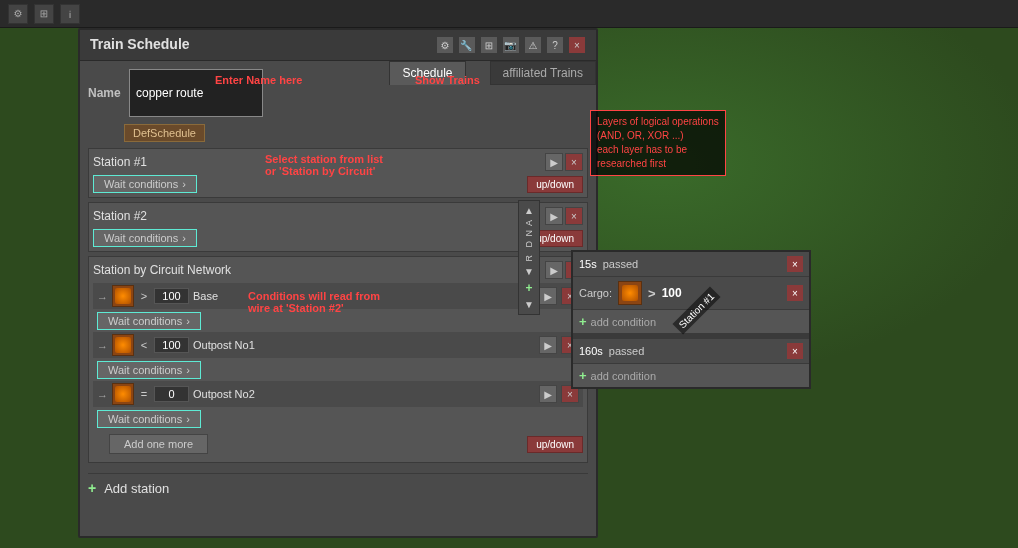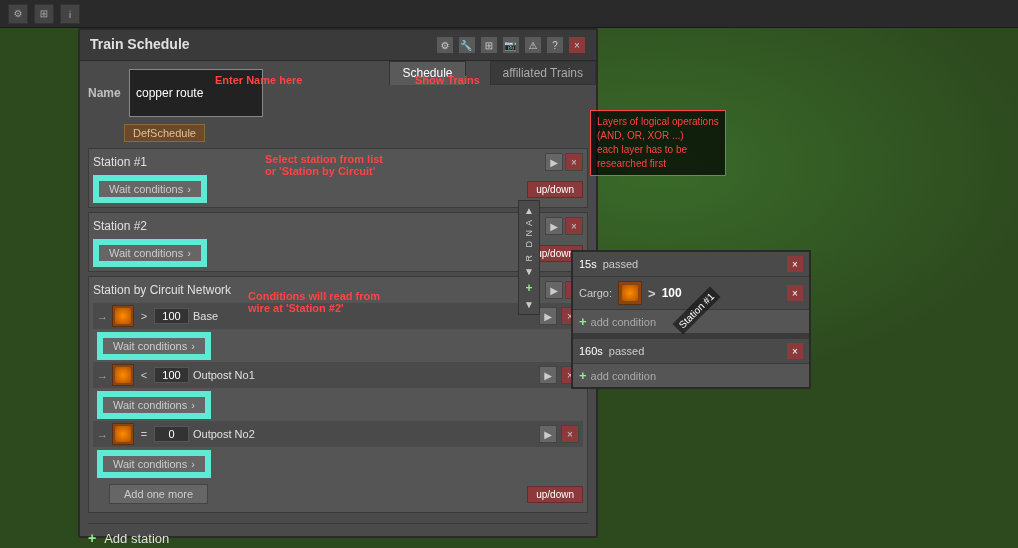--- a/index.html
+++ b/index.html
@@ -181,21 +181,21 @@
     .small-btn.red { background: #8a3a3a; }
 
     .wait-conditions-row {
       display: flex;
       align-items: center;
       gap: 4px;
     }
 
     .wait-btn {
       background: #666;
-      border: 6px solid #5eead4;
+      border: 1px solid #5eead4;
       color: #ccc;
       padding: 2px 10px;
       font-size: 11px;
       cursor: pointer;
       display: flex;
       align-items: center;
       gap: 4px;
     }
 
     .up-down-btn {

